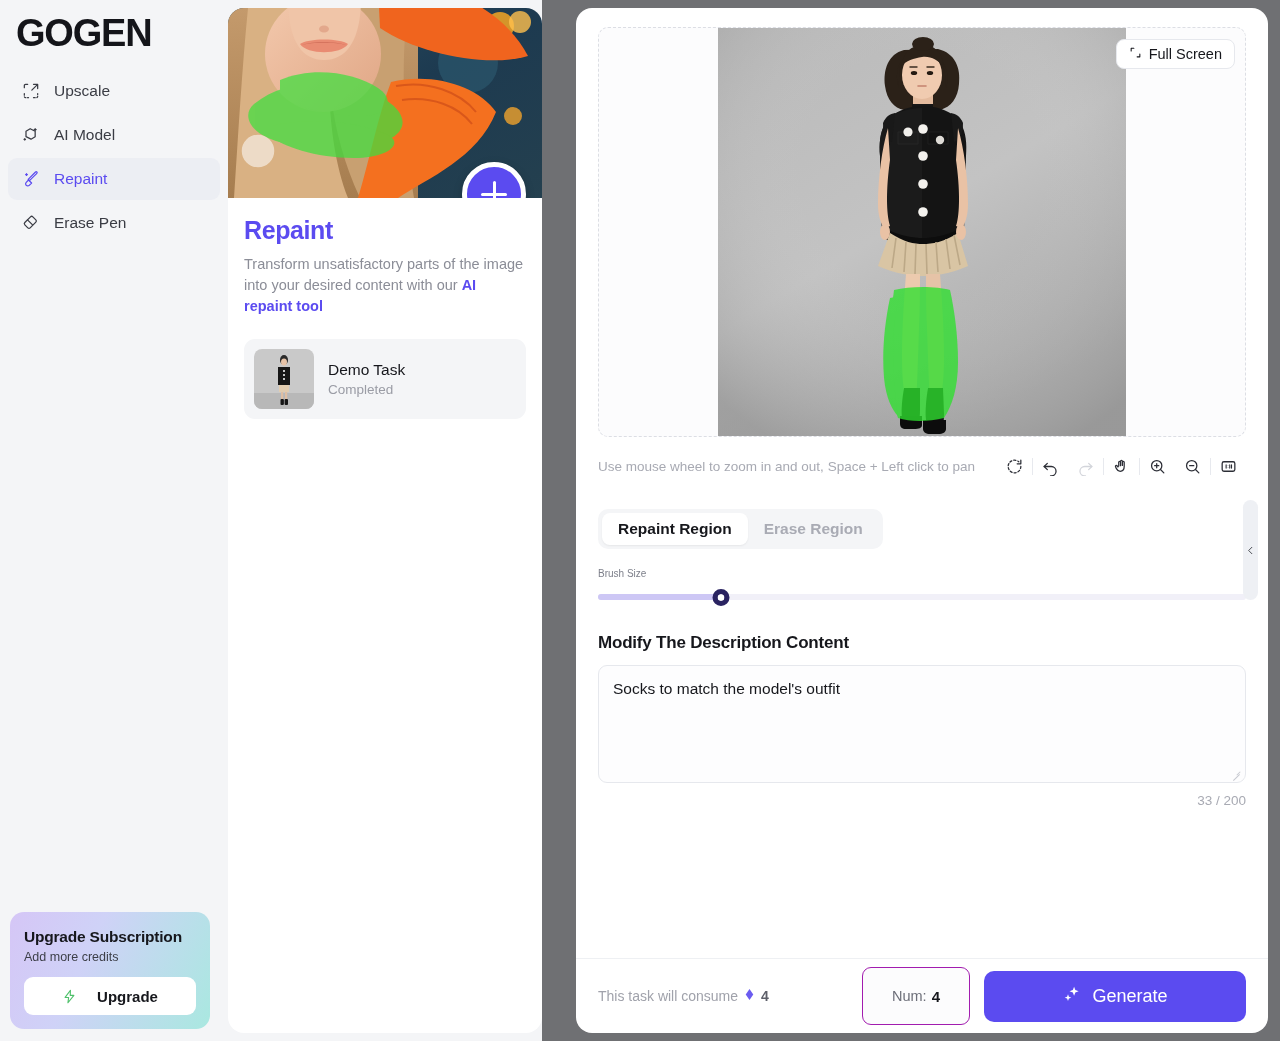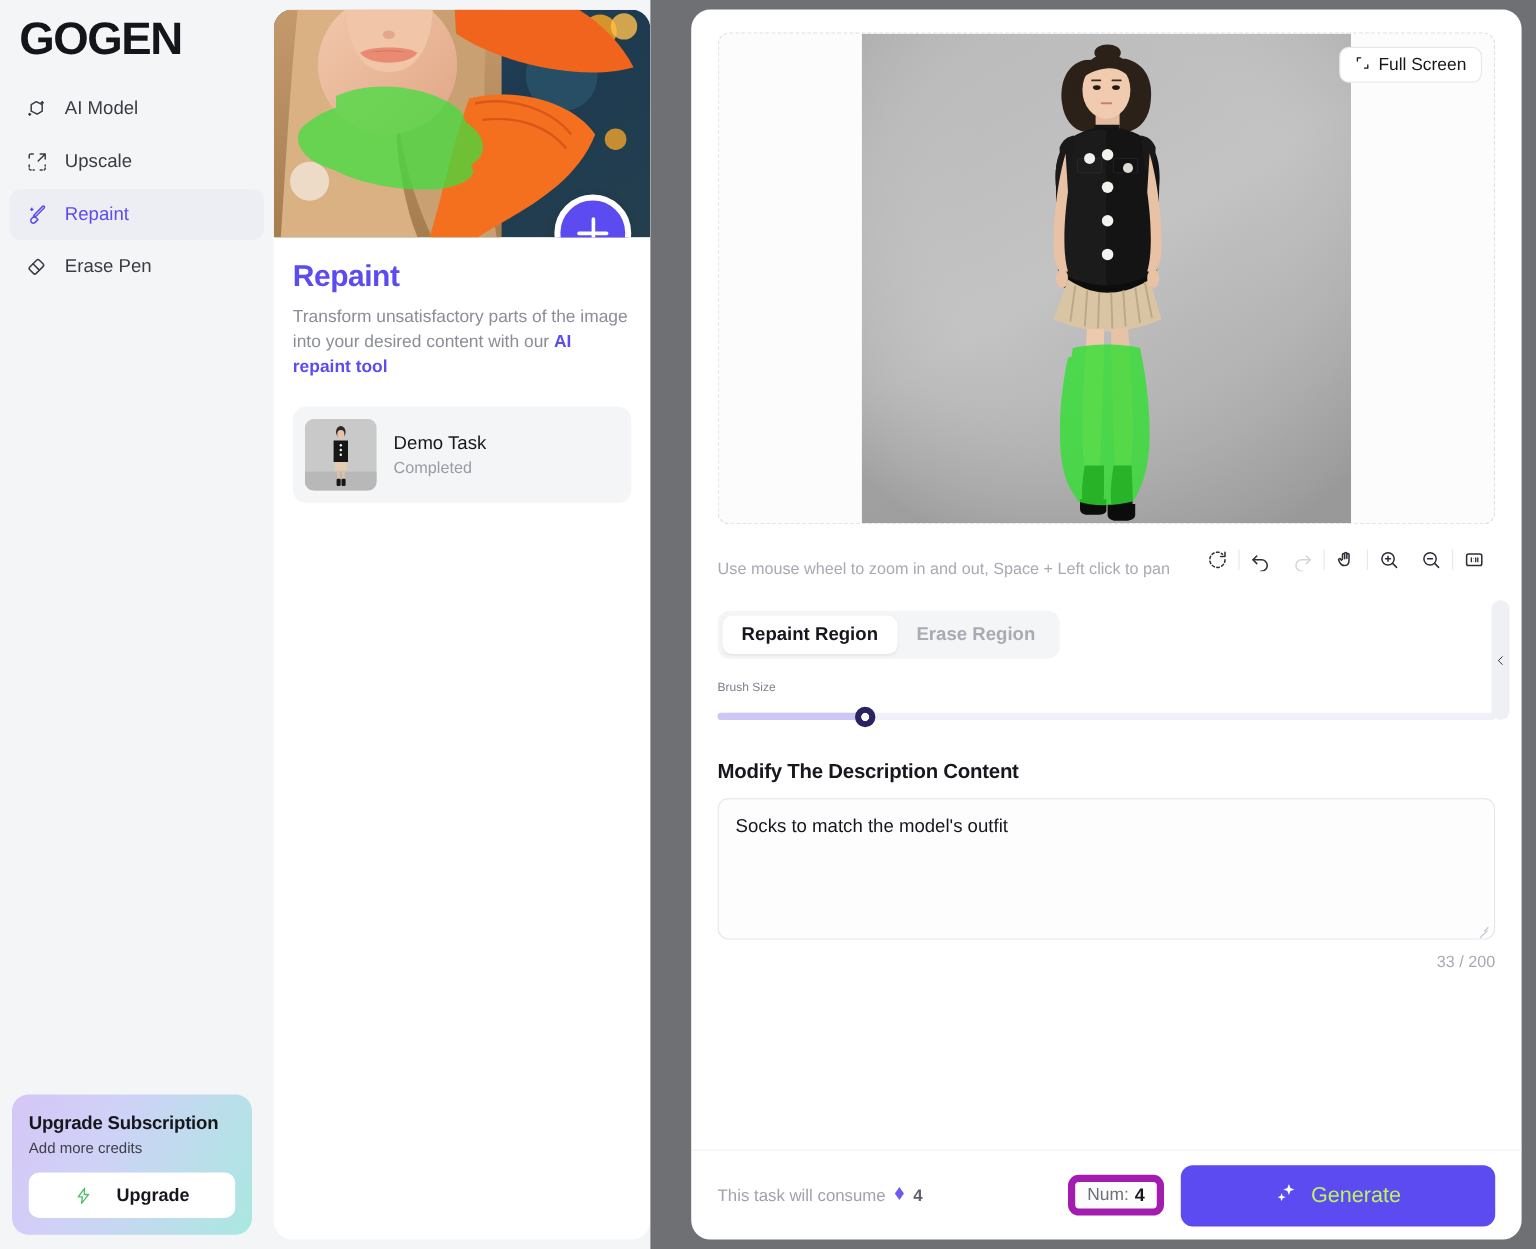--- a/index.html
+++ b/index.html
@@ -94,21 +94,21 @@
     display: flex; align-items: center; justify-content: center;
   }
   .photo { width: 408px; height: 408px; position: relative; overflow: hidden; }
   .fullscreen-btn {
     position: absolute; top: 11px; right: 10px; height: 30px; padding: 0 12px;
     background: #fff; border: 1px solid #e6e8ed; border-radius: 8px;
     display: flex; align-items: center; gap: 7px; font-size: 14.5px; color: #16171c;
     cursor: pointer; z-index: 6; font-family: "Liberation Sans", sans-serif;
   }
   .hintrow {
-    display: flex; align-items: flex-end; justify-content: space-between;
+    display: flex; align-items: center; justify-content: space-between;
     margin: 14px 22px 0 22px; height: 30px;
   }
   .hint { font-size: 13.5px; color: #a8aab3; }
   .tools { display: flex; align-items: center; gap: 0px; }
   .tool { width: 35px; height: 30px; display:flex; align-items:center; justify-content:center; cursor: pointer; border-radius: 6px;}
   .tool svg { width: 19px; height: 19px; fill: none; stroke: #2c2e36; stroke-width: 1.6; stroke-linecap: round; stroke-linejoin: round; }
   .tool.disabled svg { stroke: #d3d5db; cursor: default; }
   .tsep { width: 1px; height: 17px; background: #e7e9ee; }
 
   .tabs { margin: 28px 22px 0 22px; display: inline-flex; background: #f4f5f7; border-radius: 10px; padding: 4px; width: fit-content; }
@@ -135,29 +135,29 @@
   .resize-grip:after { top: 3px; width: 5px; }
   .counter { margin: 6px 22px 0 0; text-align: right; font-size: 13.5px; color: #a8aab3; }
 
   .footer {
     margin-top: auto; border-top: 1px solid #eef0f3; height: 75px; display: flex; align-items: center;
     padding: 0 22px; gap: 14px;
   }
   .consume { font-size: 14px; color: #a0a2ab; display: flex; align-items: center; gap: 5px; flex: 1; }
   .consume b { color: #5d5f69; font-weight: 600; }
   .num-box {
-    height: 34px; min-width: 65px; padding: 0 10px; border: 6px solid #a21caf; border-radius: 9px;
+    height: 58px; min-width: 65px; padding: 0 29px; border: 1px solid #a21caf; border-radius: 9px;
     background: #fcfcfd; display: flex; align-items: center; justify-content: center; gap: 5px;
     font-size: 14.5px; color: #6d6f79; cursor: pointer;
   }
   .num-box b { color: #16171c; font-weight: 700; font-size: 15px; }
   .gen-btn {
     height: 51px; width: 262px; background: #5b4bf0; border-radius: 10px; border: none;
     display: flex; align-items: center; justify-content: center; gap: 10px;
-    color: #bef264; font-size: 18px; font-weight: 500; cursor: pointer;
+    color: #ffffff; font-size: 18px; font-weight: 500; cursor: pointer;
     font-family: "Liberation Sans", sans-serif;
   }
   .collapse {
     position: absolute; right: 22px; top: 500px; width: 15px; height: 100px;
     background: #eef0f4; border-radius: 9px; display: flex; align-items: center; justify-content: center;
     cursor: pointer; z-index: 9;
   }
   .collapse svg { width: 11px; height: 11px; stroke: #2c2e36; stroke-width: 1.8; fill: none; stroke-linecap: round; stroke-linejoin: round;}
 </style>
 </head>
@@ -165,40 +165,40 @@
 
 <div class="app">
 
   <aside class="sidebar">
     <div class="logo-wrap">
       <div class="logo">GOGEN</div>
       <span class="accent"></span>
     </div>
 
     <nav class="nav">
-      <div class="nav-item">
-        <span class="ico">
-          <svg viewBox="0 0 24 24">
-              <path d="M6 7.5 11 4.5l6 3v6.5l-5 3-6-3z"></path>
-              <path d="M17 4.3v2.4M15.8 5.5h2.4M4.5 16.2v1.8M3.6 17.1h1.8"></path>
-            </svg>
-        </span>
-        <span>AI Model</span>
-      </div>
-
       <div class="nav-item">
         <span class="ico">
           <svg viewBox="0 0 24 24">
               <path d="M4 8V5.5A1.5 1.5 0 0 1 5.5 4H8"></path>
               <path d="M4 15v3.5A1.5 1.5 0 0 0 5.5 20H9" stroke-dasharray="2 2"></path>
               <path d="M15 20h3.5A1.5 1.5 0 0 0 20 18.5V15" stroke-dasharray="2 2"></path>
               <path d="M13 11l7-7M20 4h-5M20 4v5"></path>
             </svg>
         </span>
         <span>Upscale</span>
+      </div>
+
+      <div class="nav-item">
+        <span class="ico">
+          <svg viewBox="0 0 24 24">
+              <path d="M6 7.5 11 4.5l6 3v6.5l-5 3-6-3z"></path>
+              <path d="M17 4.3v2.4M15.8 5.5h2.4M4.5 16.2v1.8M3.6 17.1h1.8"></path>
+            </svg>
+        </span>
+        <span>AI Model</span>
       </div>
 
 
       <div class="nav-item active">
         <span class="ico">
           <svg viewBox="0 0 24 24">
               <path d="M19 5.2 10.2 14l-1.6-1.6L17.4 3.6a1.1 1.1 0 0 1 1.6 1.6z"></path>
               <path d="M9 13.2 6.3 16c-1 1-1 2.6 0 3.6s2.6 1 3.6 0l2.8-2.8z"></path>
               <path d="M6.6 5.5v2.2M5.5 6.6h2.2"></path>
             </svg>

